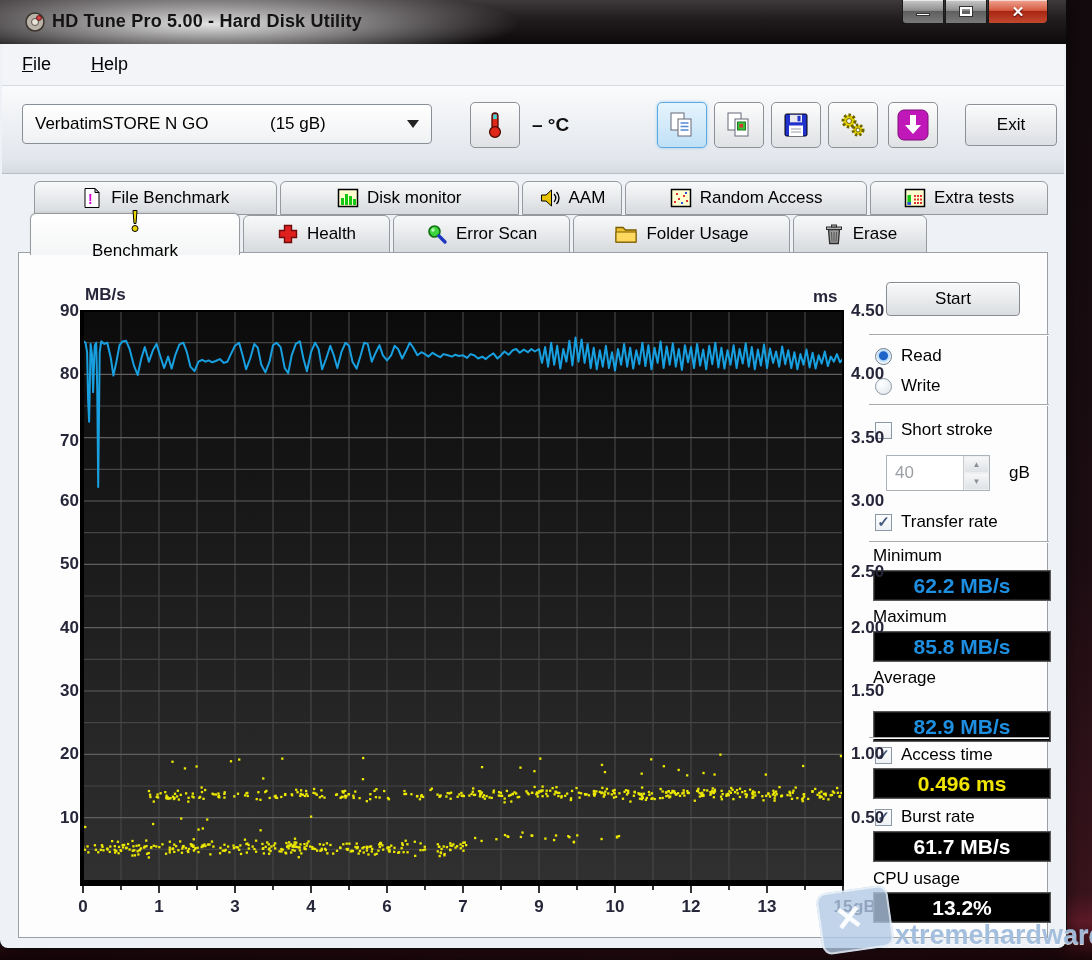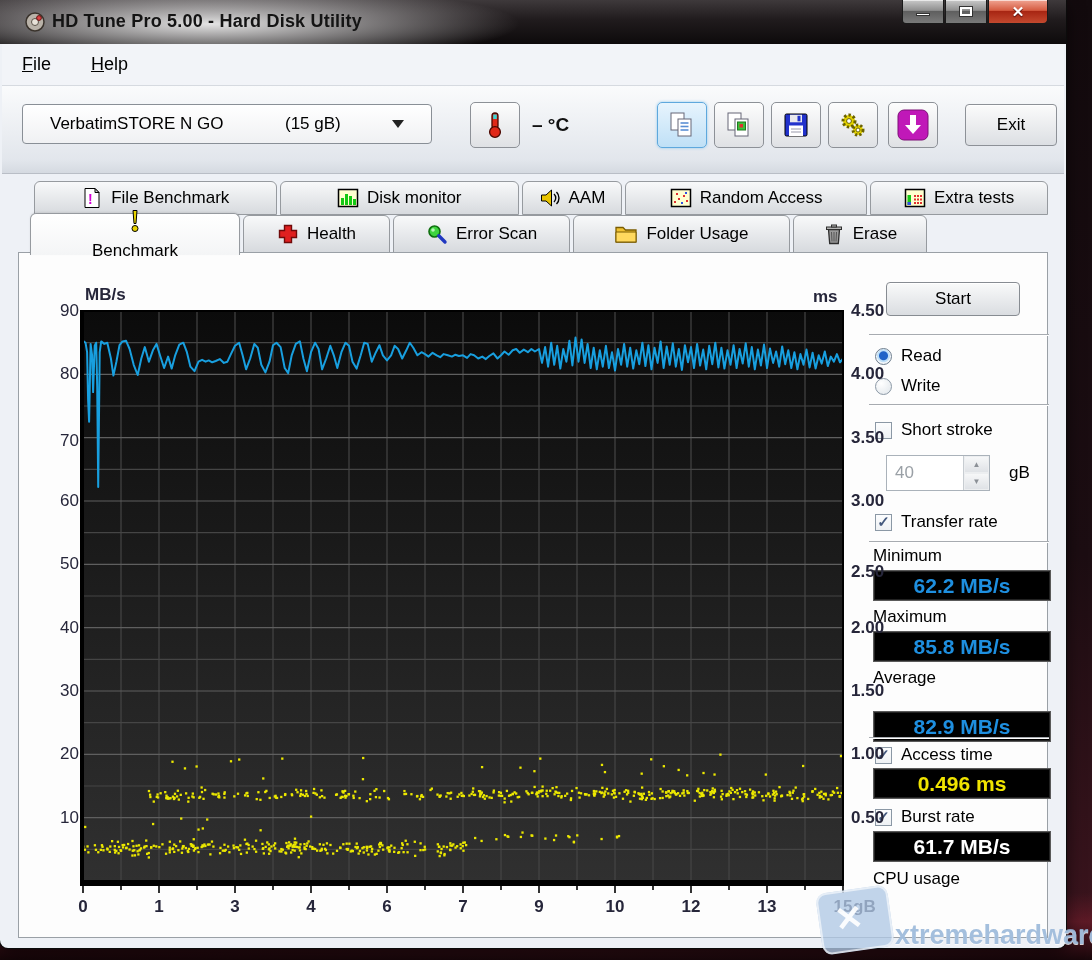--- a/index.html
+++ b/index.html
@@ -33,21 +33,21 @@
   .glyph-close { color:#fff; font-weight:bold; font-size:15px; text-shadow:0 1px 1px #400;}
   
   #menubar { position:absolute; left:2px; top:44px; width:1062px; height:42px; background:#f2f4f8;
     border-bottom:1px solid #d6dae0; display:flex; align-items:center; padding-left:20px; gap:40px;}
   .menu-item { display:inline-block; font-size:18px; color:#000; cursor:default;}
   .menu-item::first-letter { text-decoration:underline; }
   
   #toolbar { position:absolute; left:2px; top:86px; width:1062px; height:88px;
     background:linear-gradient(180deg,#fafbfc,#e2e6ec 85%,#d5dae1); border-bottom:1px solid #b9bec6;}
   #device-combo { position:absolute; left:20px; top:18px; width:410px; height:40px; background:linear-gradient(180deg,#ffffff,#f0f1f3);
-    border:1px solid #898f96; border-radius:4px; display:flex; align-items:center; padding:0 27px; font-size:17px;}
+    border:1px solid #898f96; border-radius:4px; display:flex; align-items:center; padding:0 12px; font-size:17px;}
   #device-combo .name { width:235px; }
   #device-combo .size { flex:1; }
   #combo-arrow { width:0; height:0; border-left:6px solid transparent; border-right:6px solid transparent; border-top:8px solid #222; }
   .toolbtn { position:absolute; top:16px; width:50px; height:46px; border:1px solid #8d9197; border-radius:5px;
     background:linear-gradient(180deg,#fdfdfd,#dfe1e4); display:flex; align-items:center; justify-content:center; }
   .toolbtn.active { background:linear-gradient(180deg,#e7f4fd,#bfe0f6); border-color:#5ea8dd; box-shadow:0 0 3px #8fc8ef; }
   #temp-readout { position:absolute; left:530px; top:28px; font-size:19px; font-weight:bold; color:#111; }
   #exit-btn { position:absolute; left:963px; top:18px; width:92px; height:42px; border:1px solid #8d9197; border-radius:4px;
     background:linear-gradient(180deg,#fbfbfb,#dcdfe3); font-size:17px; text-align:center; line-height:40px; box-shadow:inset 0 1px 0 #fff;}
   
@@ -57,21 +57,21 @@
   .tab { border:1px solid #969a9f; border-radius:6px 6px 0 0; margin-right:3px;
     background:linear-gradient(180deg,#f8f9fa,#d7dade); display:flex; align-items:center; justify-content:center; gap:8px;
     font-size:17px; color:#000; }
   .tab .ticon { display:flex; }
   .tab.active { background:linear-gradient(180deg,#ffffff,#f4f5f6); position:relative; z-index:5; height:42px; margin-top:-2px;
     border-bottom:none; box-shadow:0 -1px 2px rgba(0,0,0,.08);flex-direction:column;}
   
   #panel { position:absolute; left:18px; top:252px; width:1030px; height:686px; background:#fdfdfd;
     border:1px solid #9aa0a6; z-index:2; }
   .axis-title { position:absolute; font-size:17px; font-weight:bold; color:#26263a; }
-  .ylab { position:absolute; width:40px; text-align:right; font-size:17px; font-weight:normal; color:#26263a; }
+  .ylab { position:absolute; width:40px; text-align:right; font-size:17px; font-weight:bold; color:#26263a; }
   .yrlab { position:absolute; width:48px; text-align:left; font-size:17px; font-weight:bold; color:#26263a; }
   .xlab { position:absolute; font-size:17px; font-weight:bold; color:#26263a; transform:translateX(-50%); }
   #xunit { position:absolute; font-size:17px; font-weight:bold; color:#26263a; }
   #plot-svg { position:absolute; left:64px; top:58px; overflow:visible; }
   
   .ctl-label { font-size:17px; color:#000; }
   #start-btn { position:absolute; left:867px; top:29px; width:134px; height:34px; border:1px solid #878c92; border-radius:4px;
     background:linear-gradient(180deg,#f9fafa,#dadde1); font-size:17px; text-align:center; line-height:32px; box-shadow:inset 0 1px 0 #fff;}
   .sep { position:absolute; left:850px; width:180px; height:2px; border-top:1px solid #a7abb0; border-bottom:1px solid #fff; }
   .radio-row,.check-row { position:absolute; left:856px; display:flex; align-items:center; gap:9px; }
@@ -1214,20 +1214,21 @@
     </div>
     <div class="stat-box v-yellow" style="top:515px;">0.496 ms</div>
 
     <div class="check-row" style="top:554px;">
       <span class="checkbox">✓</span>
       <span class="ctl-label">Burst rate</span>
     </div>
     <div class="stat-box v-white" style="top:578px;">61.7 MB/s</div>
 
     <span class="stat-label" style="top:616px;">CPU usage</span>
+    <div class="stat-box v-white" style="top:639px;">13.2%</div>
 
     <div id="wm">
       <div id="wm-tile"></div>
       <span id="wm-text">xtremehardware.com</span>
     </div>
   <div class="ylab" style="left: 20px; top: 48px;">90</div>
       <div class="ylab" style="left: 20px; top: 111.333px;">80</div>
       <div class="ylab" style="left: 20px; top: 178px;">70</div>
       <div class="ylab" style="left: 20px; top: 238px;">60</div>
       <div class="ylab" style="left: 20px; top: 301.333px;">50</div>

